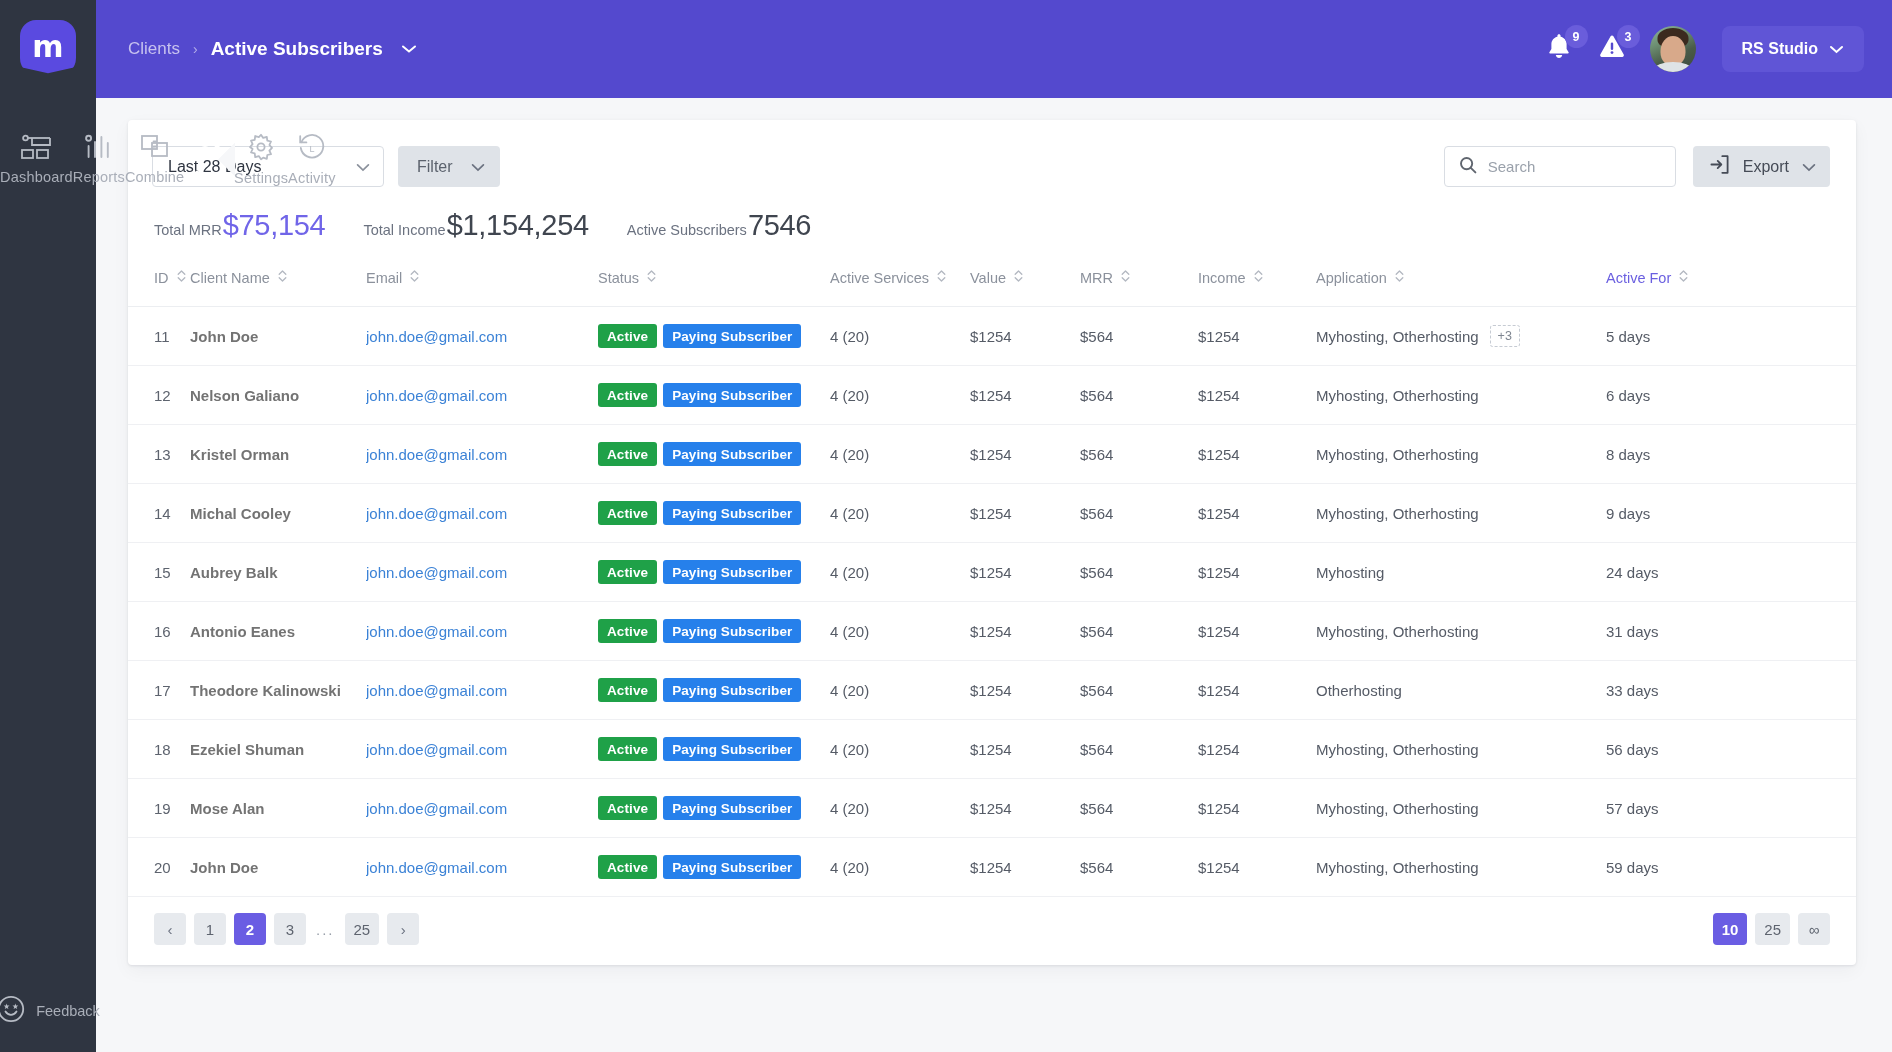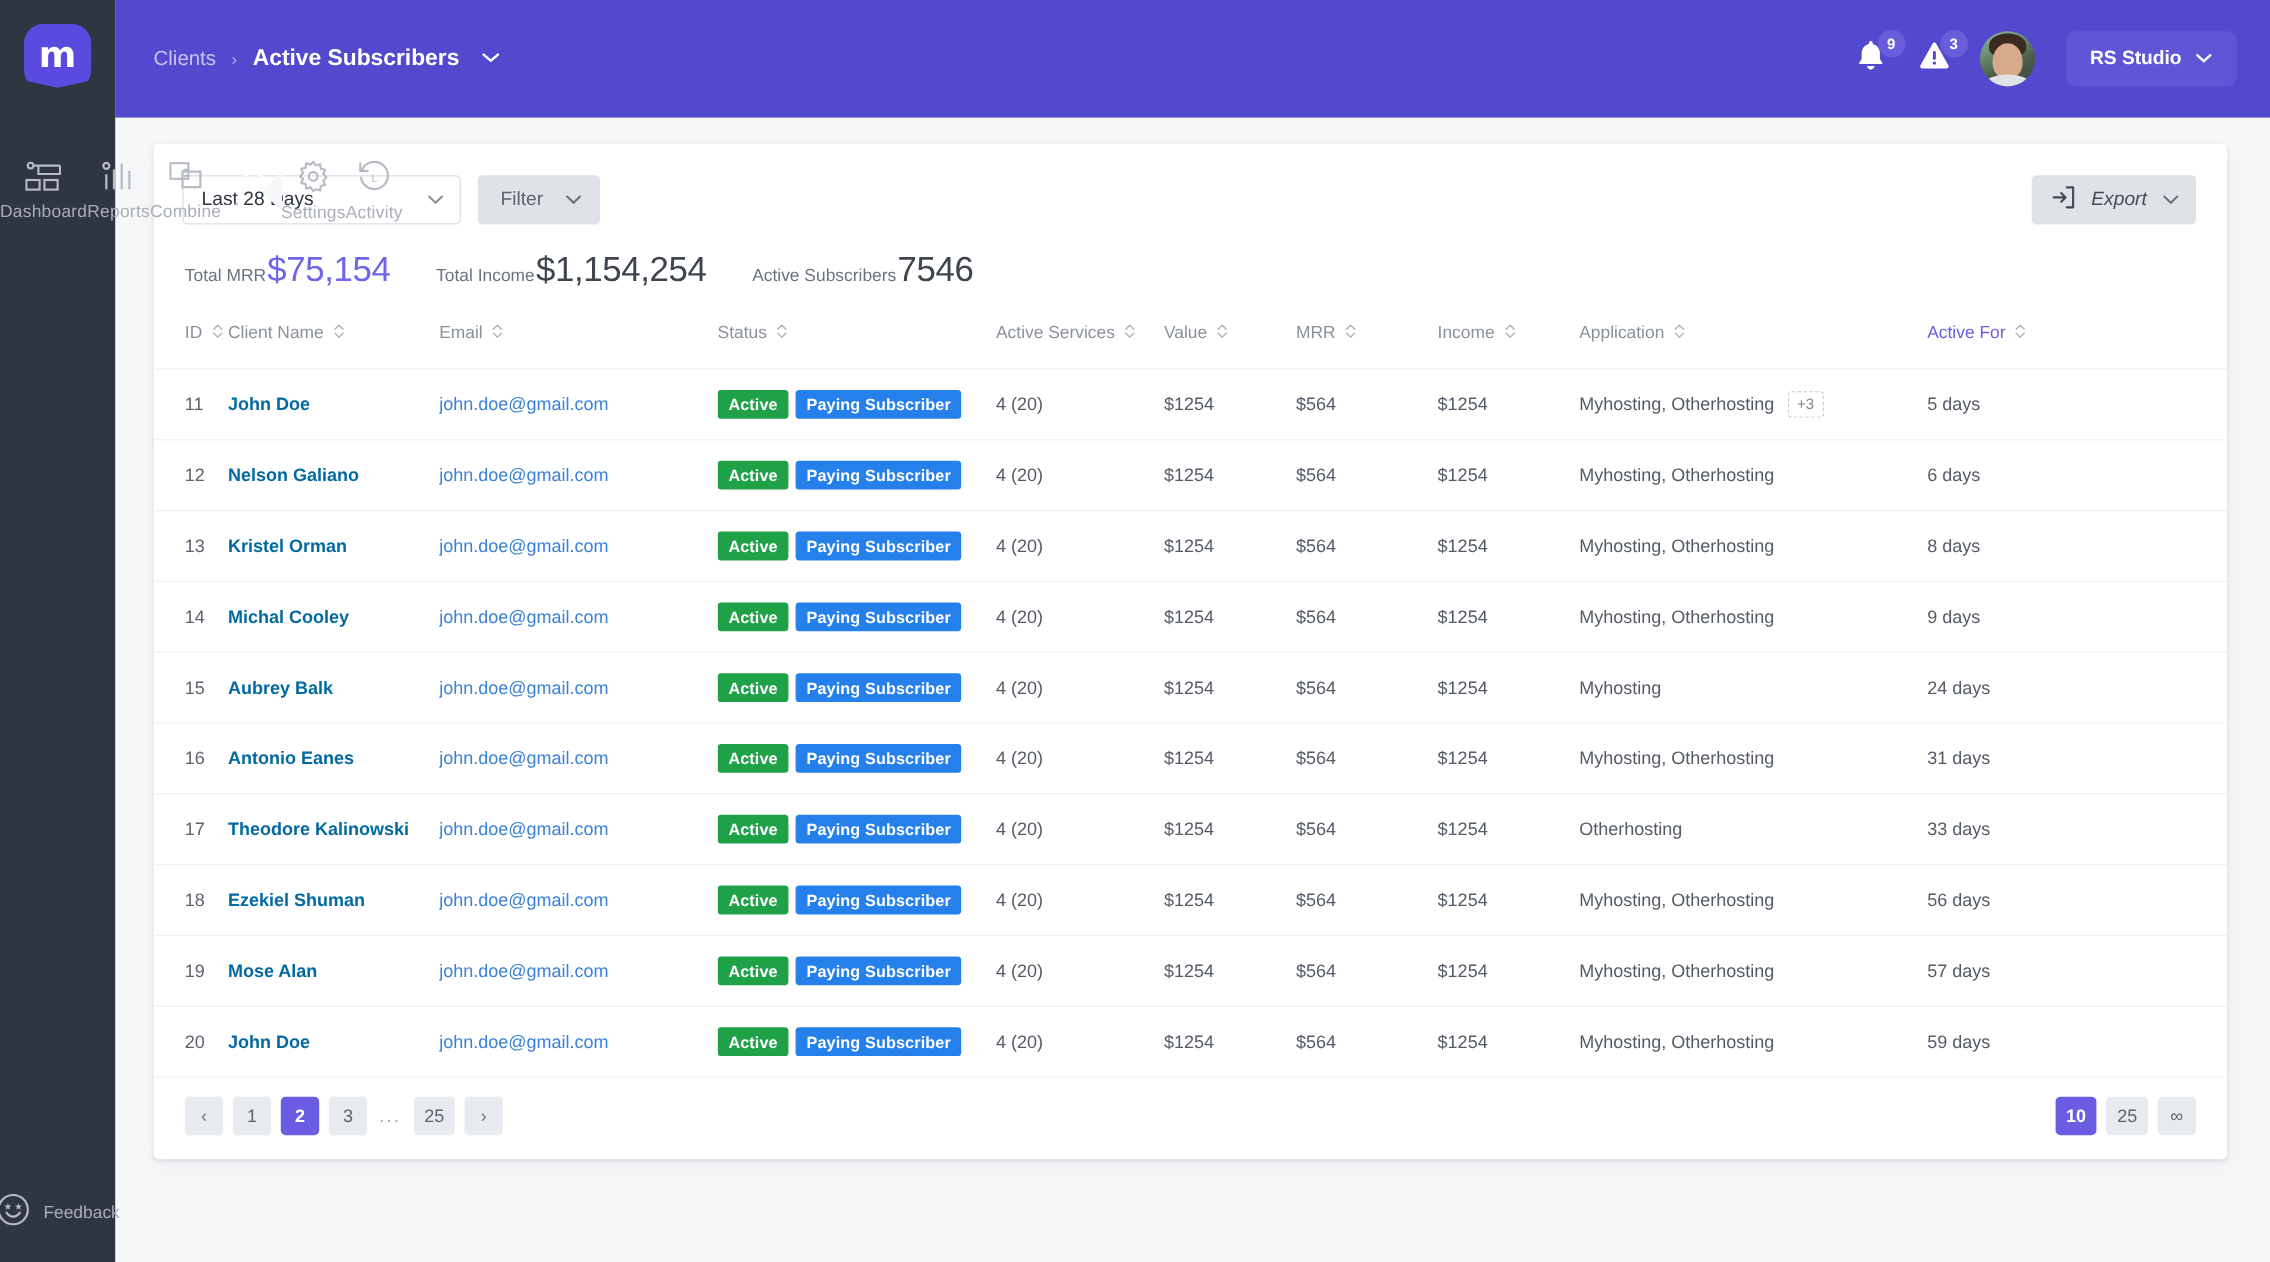--- a/index.html
+++ b/index.html
@@ -148,21 +148,21 @@
   }
   .search-box input {
     border: none; outline: none; font-size: 15px; color: #2f3541;
     font-family: "Liberation Sans", sans-serif; width: 100%; background: transparent;
   }
   .search-box input::placeholder { color: #9aa1ab; }
   .export-btn {
     margin-left: 17px;
     height: 41px; padding: 0 14px 0 16px; border-radius: 4px;
     background: #dfe3e8; display: flex; align-items: center; gap: 13px;
-    font-size: 16px; color: #454b56; cursor: pointer; font-style: italic;
+    font-size: 16px; color: #454b56; cursor: pointer;
   }
 
   
   .stats { display: flex; align-items: baseline; padding: 22px 0 18px 26px; gap: 38px; }
   .stat { display: flex; align-items: baseline; gap: 1px; }
   .stat .k { font-size: 14.5px; color: #6b7280; }
   .stat .v { font-size: 29px; color: #3f454f; font-weight: 400; letter-spacing: -.3px; }
   .stat .v.accent { color: #7065e8; }
 
   
@@ -173,21 +173,21 @@
     white-space: nowrap;
   }
   thead th .hw { display: inline-flex; align-items: center; gap: 8px; cursor: pointer; }
   thead th.hl .hw { color: #6a5fe0; }
   tbody td {
     font-size: 15px; color: #555b66; padding: 17px 0; border-bottom: 1px solid #eff0f3;
     white-space: nowrap; overflow: hidden; text-overflow: ellipsis;
   }
   tbody tr:last-child td { border-bottom: 1px solid #eff0f3; }
   td.id { color: #5d636e; }
-  td.name { color: #0369a1; font-weight: 700; }
+  td.name { color: #737373; font-weight: 700; }
   td.email a { color: #3b82d6; text-decoration: none; cursor: pointer; }
   .col-pad-l { padding-left: 26px; }
 
   .chips { display: flex; align-items: center; gap: 6px; }
   .chip {
     height: 24px; border-radius: 3px; padding: 0 9px;
     display: inline-flex; align-items: center;
     color: #fff; font-size: 13.5px; font-weight: 700; letter-spacing: .1px;
   }
   .chip.green { background: #1fa148; }
@@ -369,20 +369,29 @@
         <div class="filter-btn">
           <span>Filter</span>
           <span>
             <svg width="14" height="9" viewBox="0 0 14 9" fill="none" stroke="#6b7280" stroke-width="1.7" stroke-linecap="round">
                 <path d="M1.6 1.8L7 7L12.4 1.8"></path>
               </svg>
           </span>
         </div>
 
         <div class="tool-right">
+          <div class="search-box">
+            <span>
+              <svg width="18" height="18" viewBox="0 0 18 18" fill="none" stroke="#60666f" stroke-width="1.9" stroke-linecap="round">
+                <circle cx="7.6" cy="7.6" r="5.6"></circle>
+                  <path d="M11.8 11.8L16.4 16.4"></path>
+              </svg>
+            </span>
+            <input type="text" placeholder="Search" style="">
+          </div>
 
           <div class="export-btn">
             <span>
               <svg width="21" height="21" viewBox="0 0 21 21" fill="none" stroke="#454b56" stroke-width="1.8" stroke-linecap="round" stroke-linejoin="round">
                 <path d="M13.3 2.2H18.6V18.8H13.3"></path>
                 <path d="M2.4 10.5h9.6M8.7 6.9l3.6 3.6-3.6 3.6"></path>
               </svg>
             </span>
             <span>Export</span>
             <span>

